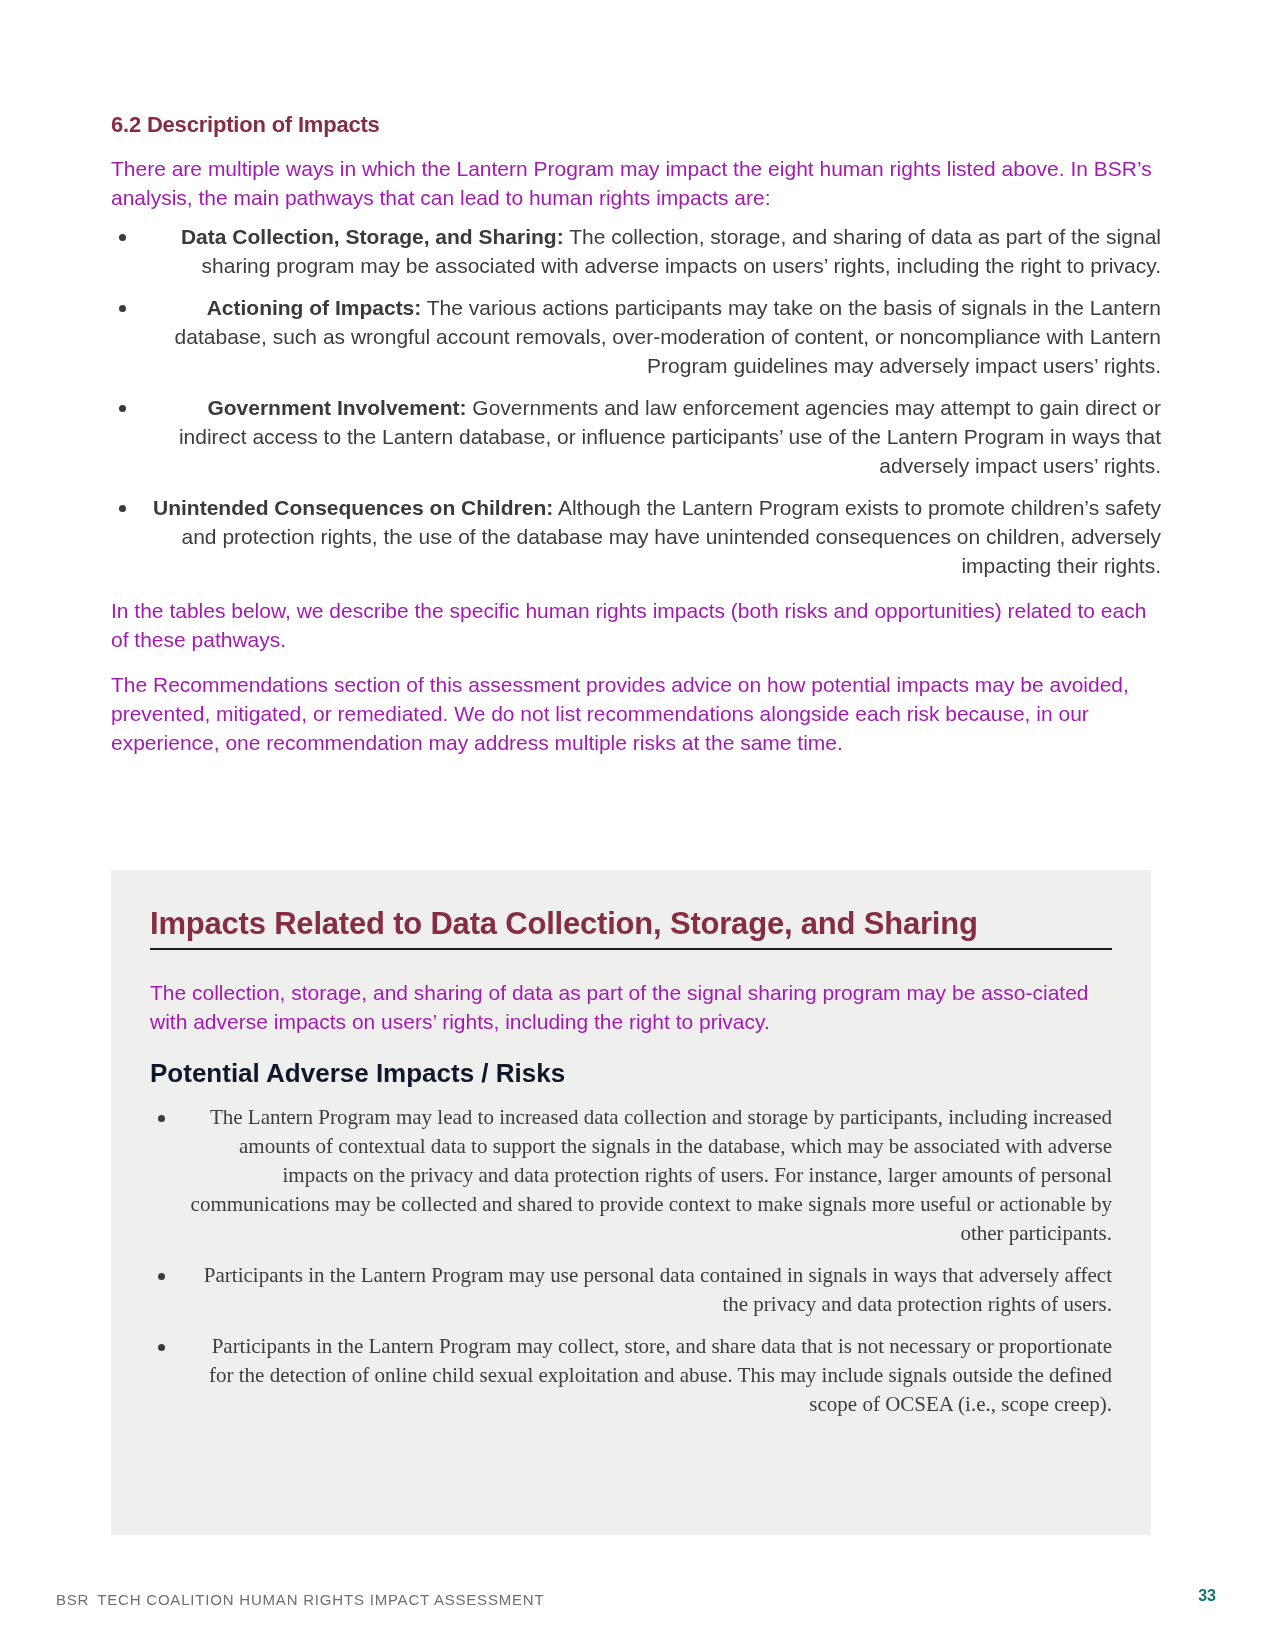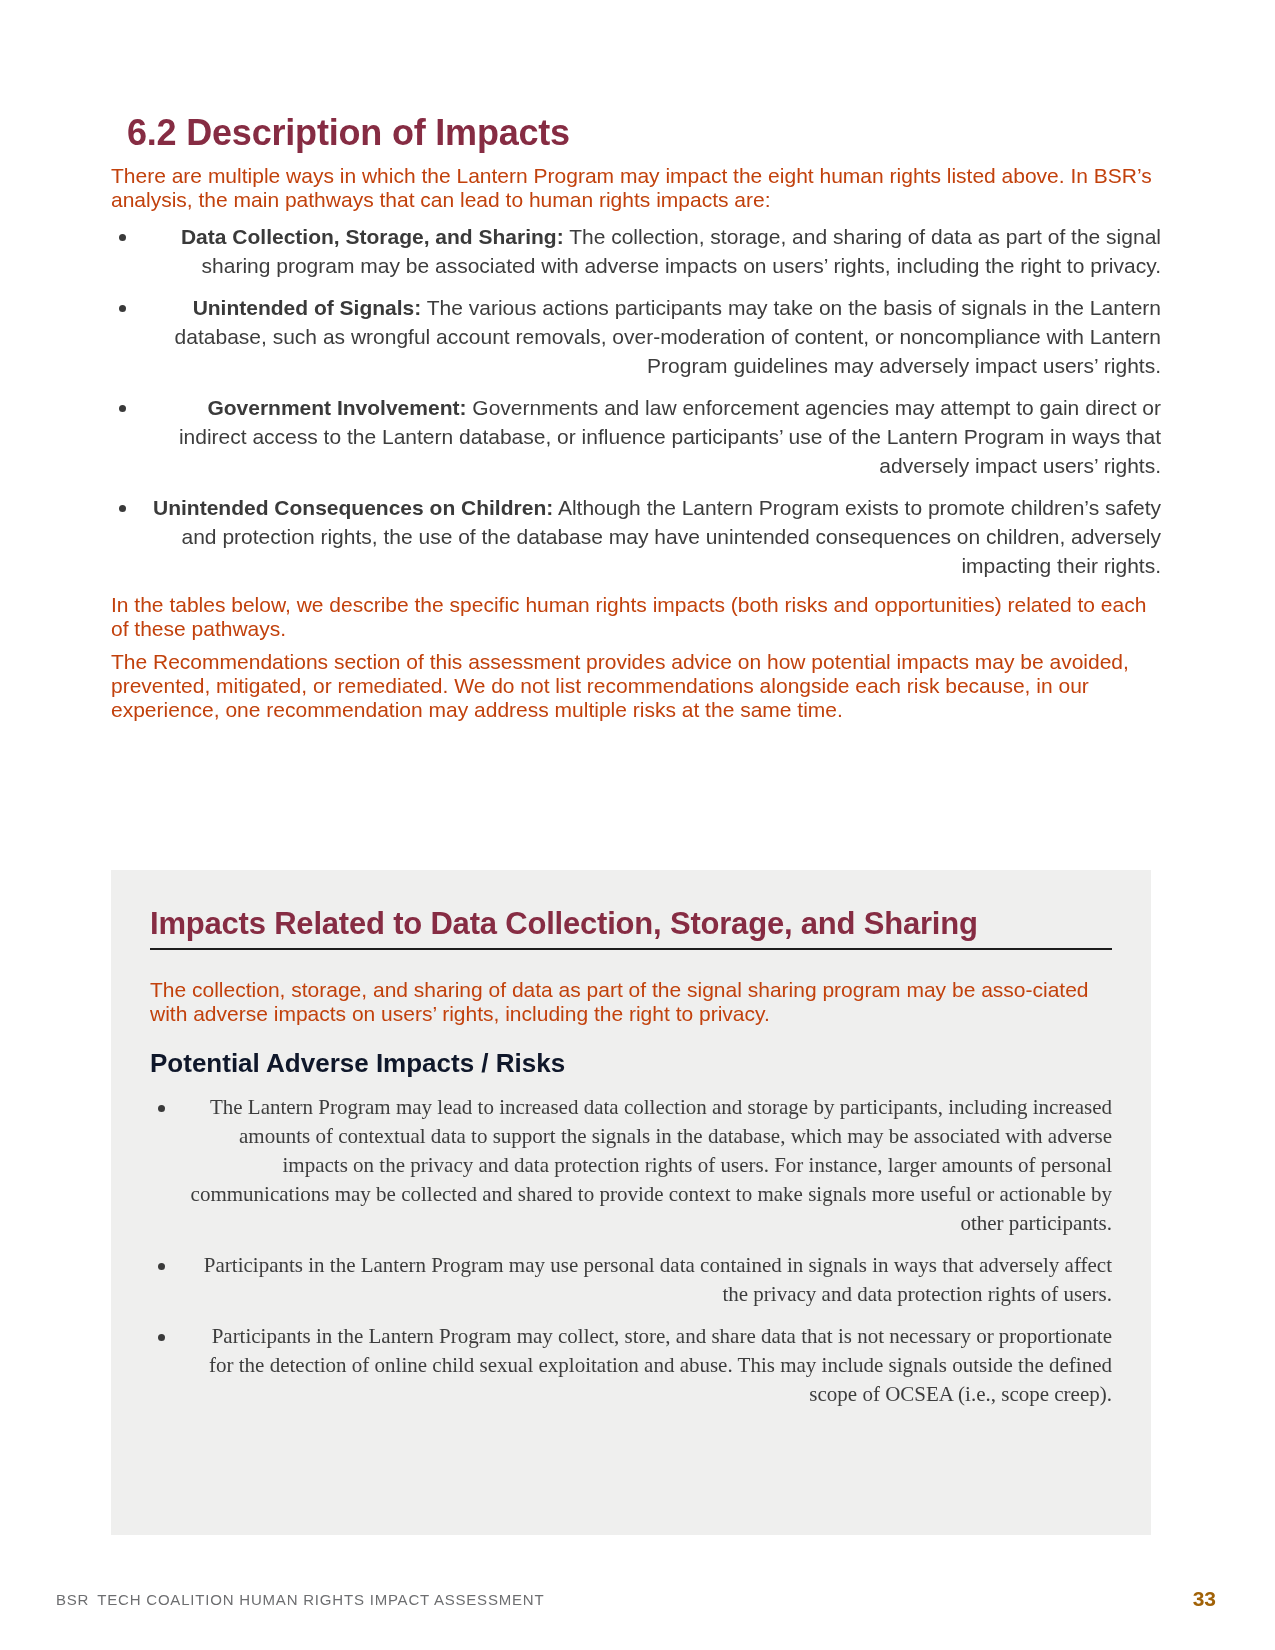--- a/index.html
+++ b/index.html
@@ -4,25 +4,25 @@
 <style>
   html, body { margin: 0; padding: 0; }
   body {
     width: 1275px; height: 1650px; position: relative; background: #ffffff;
     font-family: "Liberation Sans", sans-serif; color: #3a3a3a;
     overflow: hidden;
   }
   .page { position: absolute; left: 111px; top: 112px; width: 1050px; }
   h1.section-title {
     font-family: "Liberation Sans", sans-serif;
-    font-size: 36px; font-weight: bold; color: #862c43;
-    margin: 0 0 10px 16px; letter-spacing: -0.2px;
+    font-size: 22px; font-weight: bold; color: #862c43;
+    margin: 0 0 10px 0; letter-spacing: -0.2px;
   }
   p.body {
-    font-size: 21px; line-height: 24px; margin: 0 0 9px 0; color: #c2410c;
+    font-size: 21px; line-height: 29px; margin: 16px 0 9px 0; color: #a21caf;
   }
   ul.pathways { list-style: none; margin: 10px 0 10px 0; padding: 0; }
   ul.pathways li, ul.risks li {
     position: relative; padding-left: 37px;
     font-size: 21px; line-height: 29px; color: #3d3d3d; margin-bottom: 13px; text-align: right;
   }
   ul.pathways li .bullet, ul.risks li .bullet {
     position: absolute; left: 8px; top: 12px; width: 7px; height: 7px;
     border-radius: 50%; background: #3a3a3a;
   }
@@ -41,38 +41,38 @@
     font-size: 26px; font-weight: bold; color: #0f172a; margin: 0 0 14px 0;
   }
   ul.risks { list-style: none; margin: 0; padding: 0; font-family: Liberation Serif, serif; }
   ul.risks li { padding-left: 37px; }
   .footer {
     position: absolute; left: 56px; top: 1591px; width: 1160px;
     font-size: 15px; color: #6d6e70; letter-spacing: 0.8px;
   }
   .footer .brand { font-weight: normal; color: #6d6e70; margin-right: 8px; }
   .footer .pagenum {
-    position: absolute; right: 0; top: -4px; font-size: 21px; font-weight: bold; color: #a16207; letter-spacing: 0;
+    position: absolute; right: 0; top: -4px; font-size: 16px; font-weight: bold; color: #0f766e; letter-spacing: 0;
   }
 </style>
 </head>
 <body>
 
 <div class="page">
   <h1 class="section-title">6.2 Description of Impacts</h1>
   <p class="body">There are multiple ways in which the Lantern Program may impact the eight human rights listed above. In BSR’s analysis, the main pathways that can lead to human rights impacts are:</p>
 
   <ul class="pathways">
     <li>
       <span class="bullet"></span>
       <b>Data Collection, Storage, and Sharing:</b><span> The collection, storage, and sharing of data as part of the signal sharing program may be associated with adverse impacts on users’ rights, including the right to privacy.</span>
     </li>
     <li>
       <span class="bullet"></span>
-      <b>Unintended of Signals:</b><span> The various actions participants may take on the basis of signals in the Lantern database, such as wrongful account removals, over-moderation of content, or noncompliance with Lantern Program guidelines may adversely impact users’ rights.</span>
+      <b>Actioning of Impacts:</b><span> The various actions participants may take on the basis of signals in the Lantern database, such as wrongful account removals, over-moderation of content, or noncompliance with Lantern Program guidelines may adversely impact users’ rights.</span>
     </li>
     <li>
       <span class="bullet"></span>
       <b>Government Involvement:</b><span> Governments and law enforcement agencies may attempt to gain direct or indirect access to the Lantern database, or influence participants’ use of the Lantern Program in ways that adversely impact users’ rights.</span>
     </li>
     <li>
       <span class="bullet"></span>
       <b>Unintended Consequences on Children:</b><span> Although the Lantern Program exists to promote children’s safety and protection rights, the use of the database may have unintended consequences on children, adversely impacting their rights.</span>
     </li>
   </ul>

